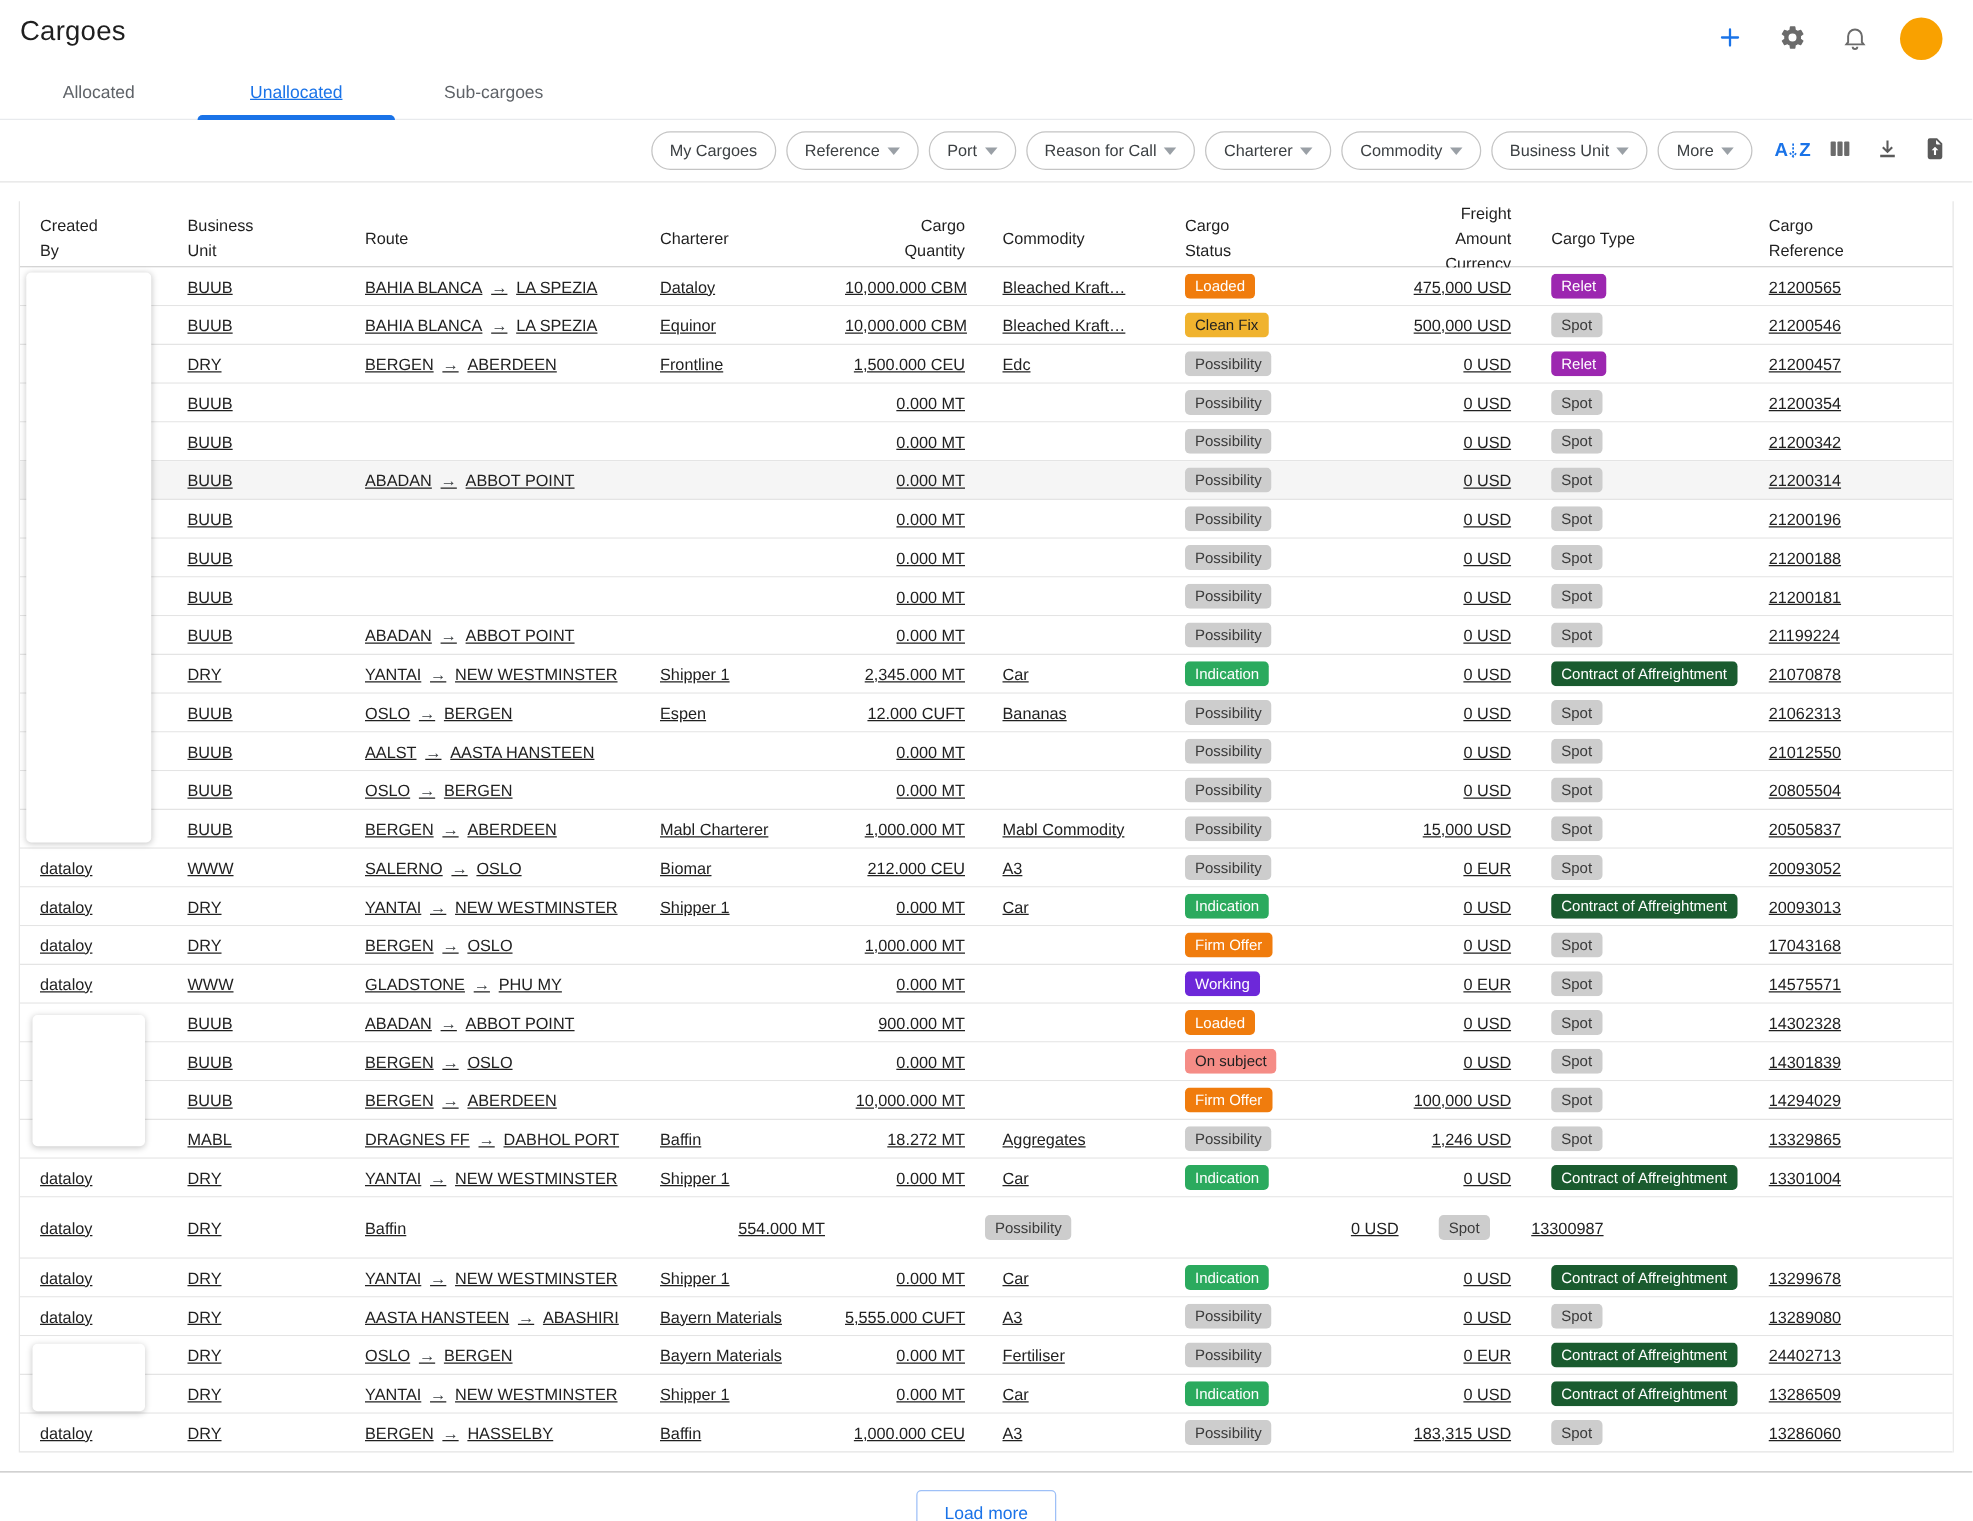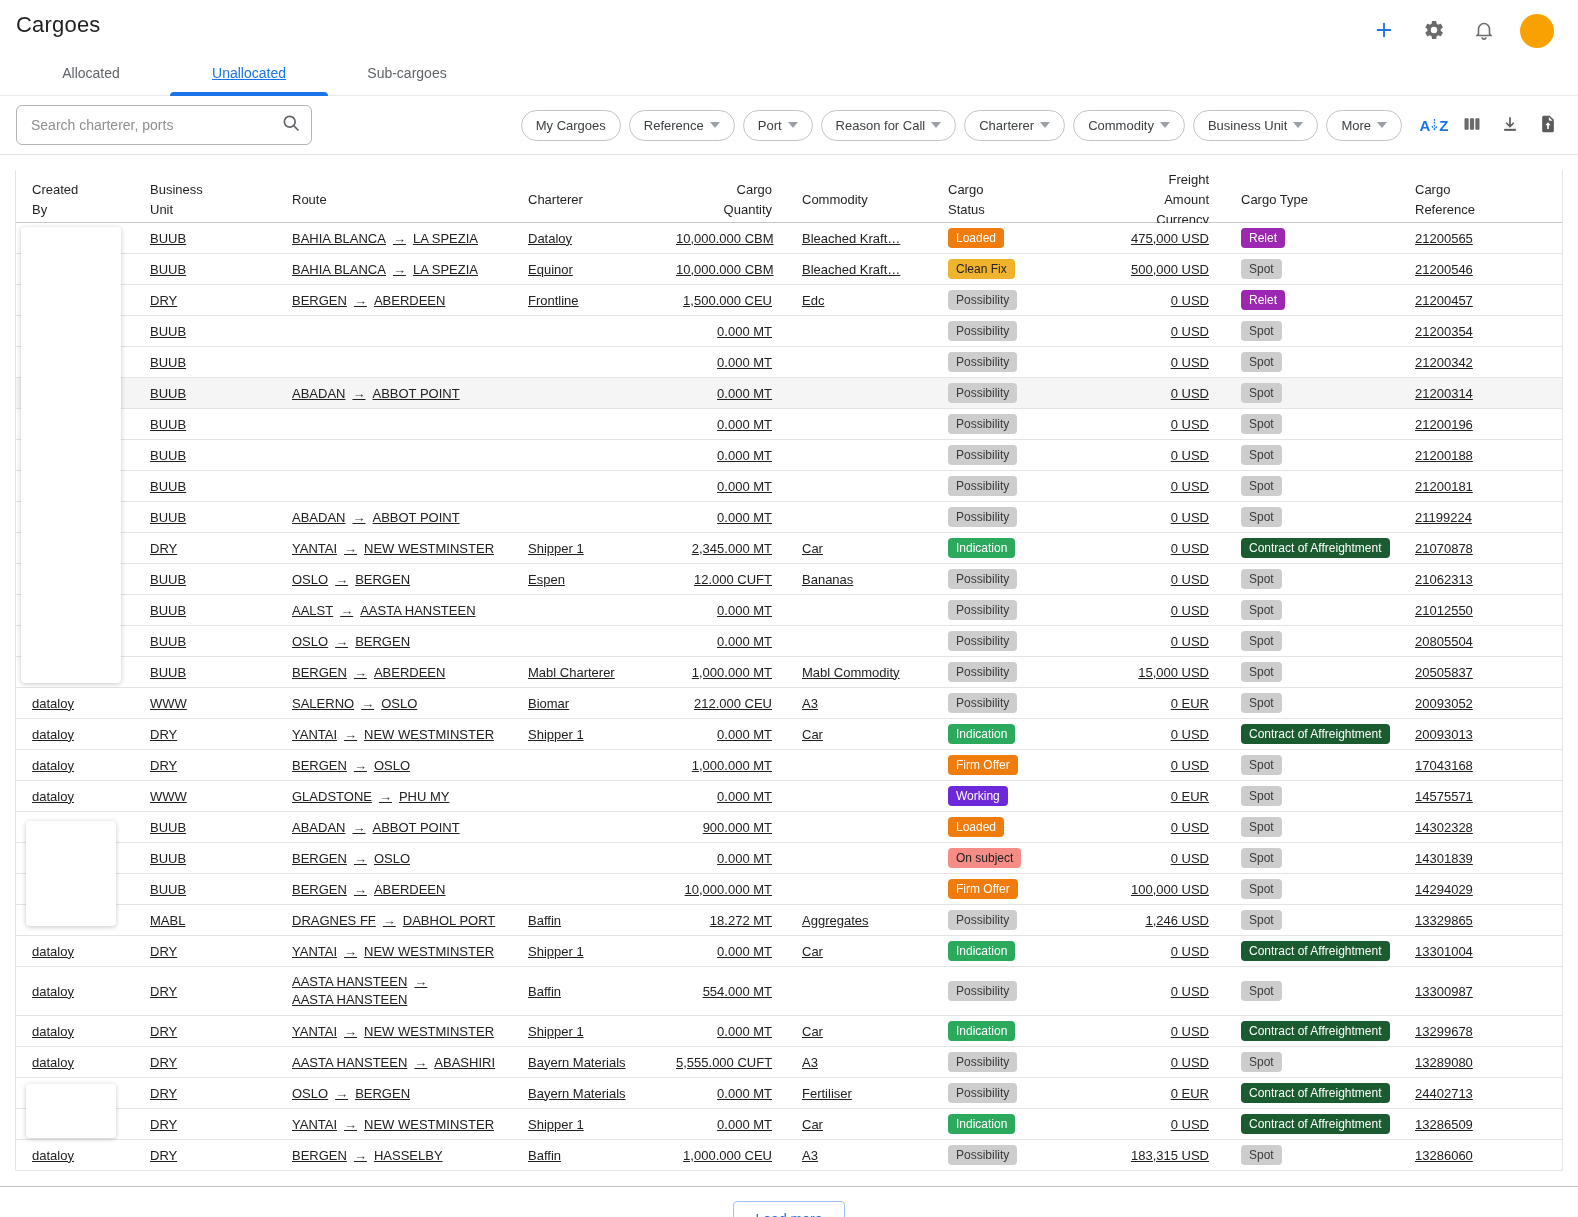--- a/index.html
+++ b/index.html
@@ -6,21 +6,21 @@
   html,body { background:#fff; width:1578px; font-family:"Liberation Sans", sans-serif; color:#212121; }
 
   
   .app-header { display:flex; justify-content:space-between; align-items:flex-start; padding:12px 24px 0 16px; height:50px; }
   .page-title { font-size:22px; font-weight:500; color:#1f1f1f; letter-spacing:.2px; }
   .header-actions { display:flex; align-items:center; gap:22px; padding-top:2px; }
   .icon-btn { background:none; border:none; cursor:pointer; display:flex; align-items:center; justify-content:center; width:28px; height:28px; }
   .avatar { width:34px; height:34px; border-radius:50%; border:none; cursor:pointer; }
 
   
-  .tabbar { display:flex; padding-left:12px; border-bottom:1px solid #e8eaed; height:46px; }
+  .tabbar { display:flex; padding-left:0; border-bottom:1px solid #e8eaed; height:46px; }
   .tab { min-width:158px; display:flex; align-items:center; justify-content:center; font-size:14px; font-weight:500;
          color:#5f6368; cursor:pointer; position:relative; }
   .tab.active { color:var(--accent);text-decoration:underline; }
   .tab.active::after { content:''; position:absolute; left:0; right:0; bottom:-1px; height:4px; background:var(--accent); border-radius:4px 4px 0 0; }
 
   
   .toolbar { display:flex; align-items:center; padding:9px 16px; gap:8px; border-bottom:1px solid #e3e3e3; }
   .searchbox { width:296px; height:40px; border:1px solid #b4b4b4; border-radius:6px; display:flex; align-items:center; padding:0 10px 0 14px; }
   .searchbox input { border:none; outline:none; flex:1; font-size:14px; font-family:"Liberation Sans",sans-serif; color:#212121; }
   .searchbox input::placeholder { color:#8f8f8f; }
@@ -103,29 +103,20 @@
     </div>
     <div class="tab active">
       <span>Unallocated</span>
     </div>
     <div class="tab">
       <span>Sub-cargoes</span>
     </div>
   </div>
 
 <div class="toolbar">
-  <div class="searchbox">
-    <input type="text" placeholder="Search charterer, ports" style="">
-    <span>
-      <svg width="20" height="20" viewBox="0 0 24 24" fill="none" stroke="#5f6368" stroke-width="2">
-          <circle cx="10.5" cy="10.5" r="6.5"></circle>
-          <path d="M15.5 15.5 21 21"></path>
-        </svg>
-    </span>
-  </div>
   <div class="toolbar-spacer"></div>
   <div style="display:flex;gap:8px;" id="chips">
       <button class="chip">
         <span>My Cargoes</span>
       </button>
       <button class="chip">
         <span>Reference</span>
         <span class="caret"></span>
       </button>
       <button class="chip">
@@ -514,24 +505,20 @@
         <div class="td right pr">0.000 MT</div>
         <div class="td com-pad">Car</div>
         <div class="td"><span class="badge" style="background: rgb(43, 170, 94); color: rgb(255, 255, 255);">Indication</span></div>
         <div class="td right">0 USD</div>
         <div class="td type-pad"><span class="badge" style="background: rgb(26, 91, 47); color: rgb(255, 255, 255);">Contract of Affreightment</span></div>
         <div class="td ref-pad">13301004</div>
       </div>
       <div class="trow grid-row tall">
         <div class="td first">dataloy</div>
         <div class="td">DRY</div>
-        <div class="td route-lines">
-          <div><span>AASTA HANSTEEN</span><span class="route-arrow">→</span></div>
-          <div>AASTA HANSTEEN</div>
-        </div>
         <div class="td">Baffin</div>
         <div class="td right pr">554.000 MT</div>
         <div class="td com-pad"></div>
         <div class="td"><span class="badge" style="background: rgb(205, 205, 205); color: rgb(58, 58, 58);">Possibility</span></div>
         <div class="td right">0 USD</div>
         <div class="td type-pad"><span class="badge" style="background: rgb(205, 205, 205); color: rgb(58, 58, 58);">Spot</span></div>
         <div class="td ref-pad">13300987</div>
       </div>
       <div class="trow grid-row">
         <div class="td first">dataloy</div>

